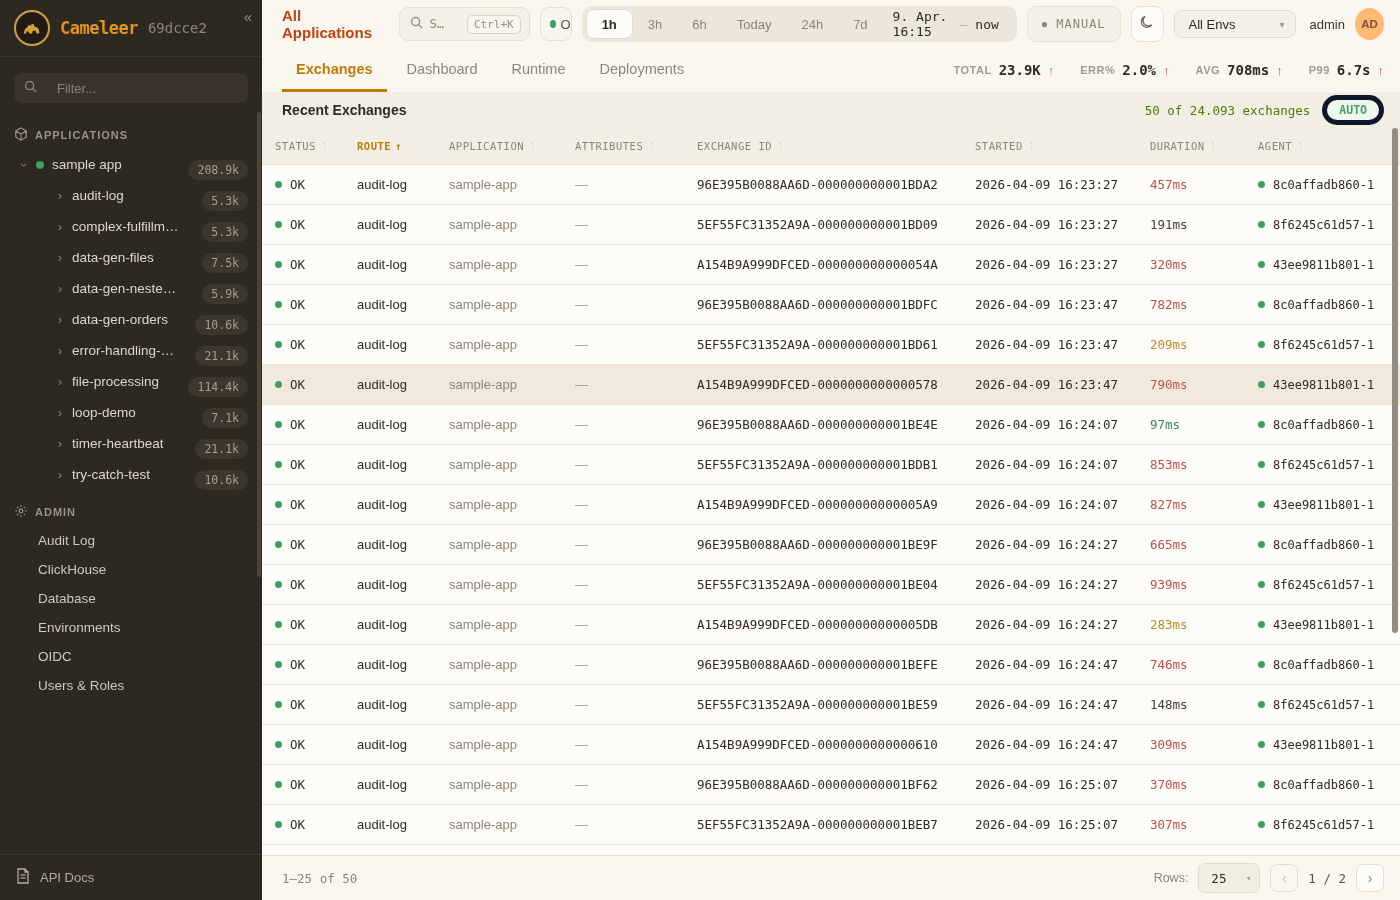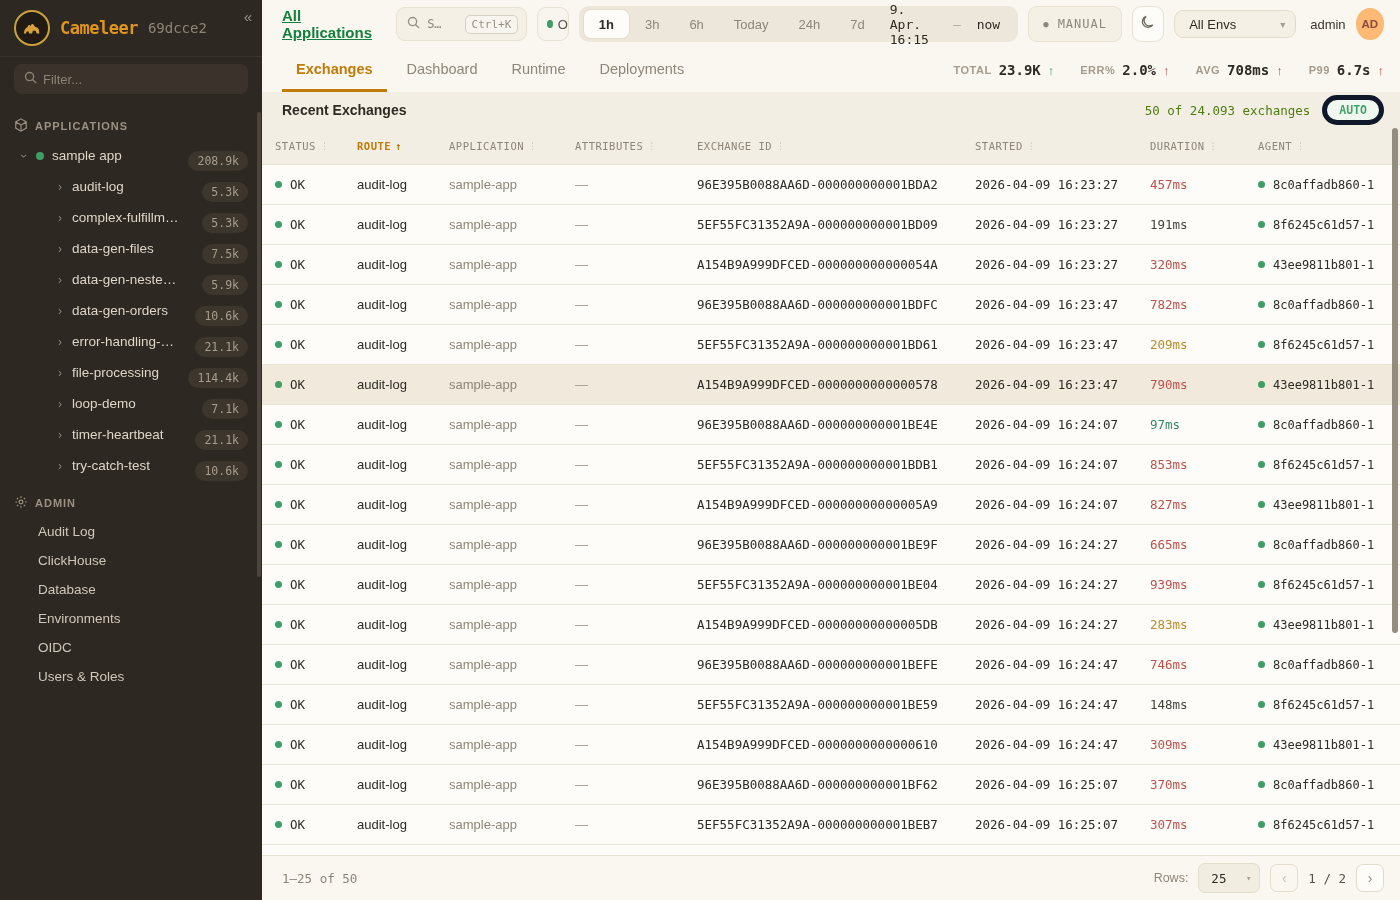--- a/index.html
+++ b/index.html
@@ -8,21 +8,21 @@
   .mono { font-family:"DejaVu Sans Mono", monospace; }
 
   
   .sidebar { width:262px; min-width:262px; height:900px; background:#2e2822; color:#d6cec2; display:flex; flex-direction:column; position:relative; }
   .sb-head { height:57px; display:flex; align-items:center; gap:10px; padding:0 14px; border-bottom:1px solid #3b342c; position:relative; }
   .logo-circle { width:36px; height:36px; border-radius:50%; background:#211b14; border:2px solid #caa23c; display:flex; align-items:center; justify-content:center; }
   .logo-circle svg { display:block; }
   .logo-title { font-family:"DejaVu Sans Mono", monospace; font-weight:bold; font-size:17px; color:#e0951d; letter-spacing:-0.5px; }
   .logo-ver { font-family:"DejaVu Sans Mono", monospace; font-size:14px; color:#8e8577; }
   .collapse { position:absolute; top:8px; right:10px; color:#9a9184; font-size:15px; cursor:pointer; }
-  .sb-filter { margin:7px 14px 10px; height:30px; background:#3b332b; border-radius:8px; display:flex; align-items:center; gap:6px; padding:0 10px; }
+  .sb-filter { margin:16px 14px 10px; height:30px; background:#3b332b; border-radius:8px; display:flex; align-items:center; gap:20px; padding:0 10px; }
   .sb-filter input { background:transparent; border:none; outline:none; color:#d6cec2; font-size:13px; width:100%; font-family:"Liberation Sans",sans-serif; }
   .sb-filter input::placeholder { color:#8b8275; }
   .sb-section { padding:8px 0 0; }
   .sb-section-head { display:flex; align-items:center; gap:7px; padding:6px 14px; font-size:11px; font-weight:bold; letter-spacing:1px; color:#9b9184; }
   .tree { list-style:none; }
   .tree-row { height:31px; display:flex; align-items:center; padding:0 14px; cursor:pointer; font-size:13.5px; }
   .tree-root { padding-left:22px; }
   .tree-child { padding-left:58px; }
   .chev { color:#8b8275; font-size:12px; width:14px; display:inline-block; }
   .chev-down { display:inline-block; transform:rotate(90deg); }
@@ -31,30 +31,30 @@
   .count-pill { font-family:"DejaVu Sans Mono", monospace; font-size:11.5px; color:#a89d8d; background:#3d362d; border-radius:999px; padding:3px 9px; margin-left:6px;margin-top:11px; }
   .admin-item { height:29px; display:flex; align-items:center; padding-left:38px; font-size:13.5px; color:#cfc7ba; cursor:pointer; }
   .sb-bottom { margin-top:auto; border-top:1px solid #3b342c; height:46px; display:flex; align-items:center; gap:10px; padding:0 16px; color:#b3a999; font-size:13px; cursor:pointer; }
   .sb-scroll { position:absolute; right:1px; top:112px; width:4px; height:465px; border-radius:2px; background:#4d453b; }
 
   
   .main { flex:1; display:flex; flex-direction:column; position:relative; }
 
   
   .topbar { height:48px; display:flex; align-items:center; padding:0 16px 0 20px; gap:10px; }
-  .tb-title { font-size:15px; font-weight:bold; color:#15803d; margin-right:4px;text-decoration:underline; }
+  .tb-title { font-size:15px; font-weight:bold; color:#c2410c; margin-right:4px; }
   .searchbox { height:34px; display:flex; align-items:center; gap:7px; background:#f4f0e6; border:1px solid #e7e1d2; border-radius:9px; padding:0 8px 0 10px; color:#8d8578; }
   .searchbox .ph { font-family:"DejaVu Sans Mono", monospace; font-size:12px; }
   .kbd { font-family:"DejaVu Sans Mono", monospace; font-size:11px; border:1px solid #d8d2c2; border-radius:5px; padding:2px 6px; color:#9a9184; background:#f8f5ee;margin-left:16px; }
   .okbtn { width:34px; height:34px; border:1px solid #e7e1d2; border-radius:9px; background:#f8f5ee; display:flex; align-items:center; gap:5px; padding-left:9px; overflow:hidden; color:#55504a; font-size:13px; cursor:pointer; }
   .okbtn .dot-green { margin:0; }
   .seg { height:36px; background:#ece7da; border-radius:10px; display:flex; align-items:center; padding:0 4px; }
   .seg-item { padding:0 15px; height:30px; display:flex; align-items:center; font-size:13px; color:#8d8679; border-radius:8px; cursor:pointer; }
   .seg-item.active { background:#fdfcf8; border:1px solid #e2dccb; color:#2e2a24; font-weight:bold; }
-  .seg-range { display:flex; align-items:center; gap:16px; padding:0 14px 0 10px; font-family:"DejaVu Sans Mono", monospace; font-size:13px; color:#2e2a24; cursor:pointer; }
+  .seg-range { display:flex; align-items:center; gap:8px; padding:0 14px 0 10px; font-family:"DejaVu Sans Mono", monospace; font-size:13px; color:#2e2a24; cursor:pointer; }
   .seg-range .sep { color:#b0a897; }
   .manualbtn { height:36px; border:1px solid #e7e1d2; background:#f4f0e6; border-radius:9px; display:flex; align-items:center; gap:8px; padding:0 14px; font-family:"DejaVu Sans Mono", monospace; font-size:12px; letter-spacing:1px; color:#8d8679; cursor:pointer; }
   .manualbtn .mdot { font-size:9px; }
   .moonbtn { width:36px; height:36px; border:1px solid #e7e1d2; background:#fdfcf8; border-radius:9px; display:flex; align-items:center; justify-content:center; cursor:pointer; }
   .envsel { height:28px; min-width:122px; border:1px solid #e2dccb; background:#f4f0e6; border-radius:9px; display:flex; align-items:center; justify-content:space-between; padding:0 10px 0 14px; font-size:13px; color:#2e2a24; cursor:pointer; }
   .envsel .caret { color:#a49b8b; font-size:10px; }
   .username { font-size:13px; color:#3a352d; margin-left:4px; }
   .avatar { width:32px; height:32px; border-radius:50%; background:#fdba74; color:#8c4a42; display:flex; align-items:center; justify-content:center; font-size:11.5px; font-weight:bold; cursor:pointer; }
 
   
@@ -215,20 +215,30 @@
     <ul class="tree">
         <li class="admin-item">Audit Log</li>
         <li class="admin-item">ClickHouse</li>
         <li class="admin-item">Database</li>
         <li class="admin-item">Environments</li>
         <li class="admin-item">OIDC</li>
         <li class="admin-item">Users &amp; Roles</li>
       </ul>
   </div>
 
+  <div class="sb-bottom">
+    <span>
+      <svg width="14" height="16" viewBox="0 0 14 16">
+          <path d="M2 1 L9 1 L12 4 L12 15 L2 15 Z M9 1 L9 4 L12 4" fill="none" stroke="#b3a999" stroke-width="1.3"></path>
+          <line x1="4.5" y1="7" x2="9.5" y2="7" stroke="#b3a999" stroke-width="1.2"></line>
+          <line x1="4.5" y1="10" x2="9.5" y2="10" stroke="#b3a999" stroke-width="1.2"></line>
+        </svg>
+    </span>
+    <span>API Docs</span>
+  </div>
   <div class="sb-scroll"></div>
 </aside>
 
 <div class="main">
 
   <div class="topbar">
     <span class="tb-title">All Applications</span>
     <div class="searchbox">
       <span>
         <svg width="13" height="13" viewBox="0 0 14 14">

